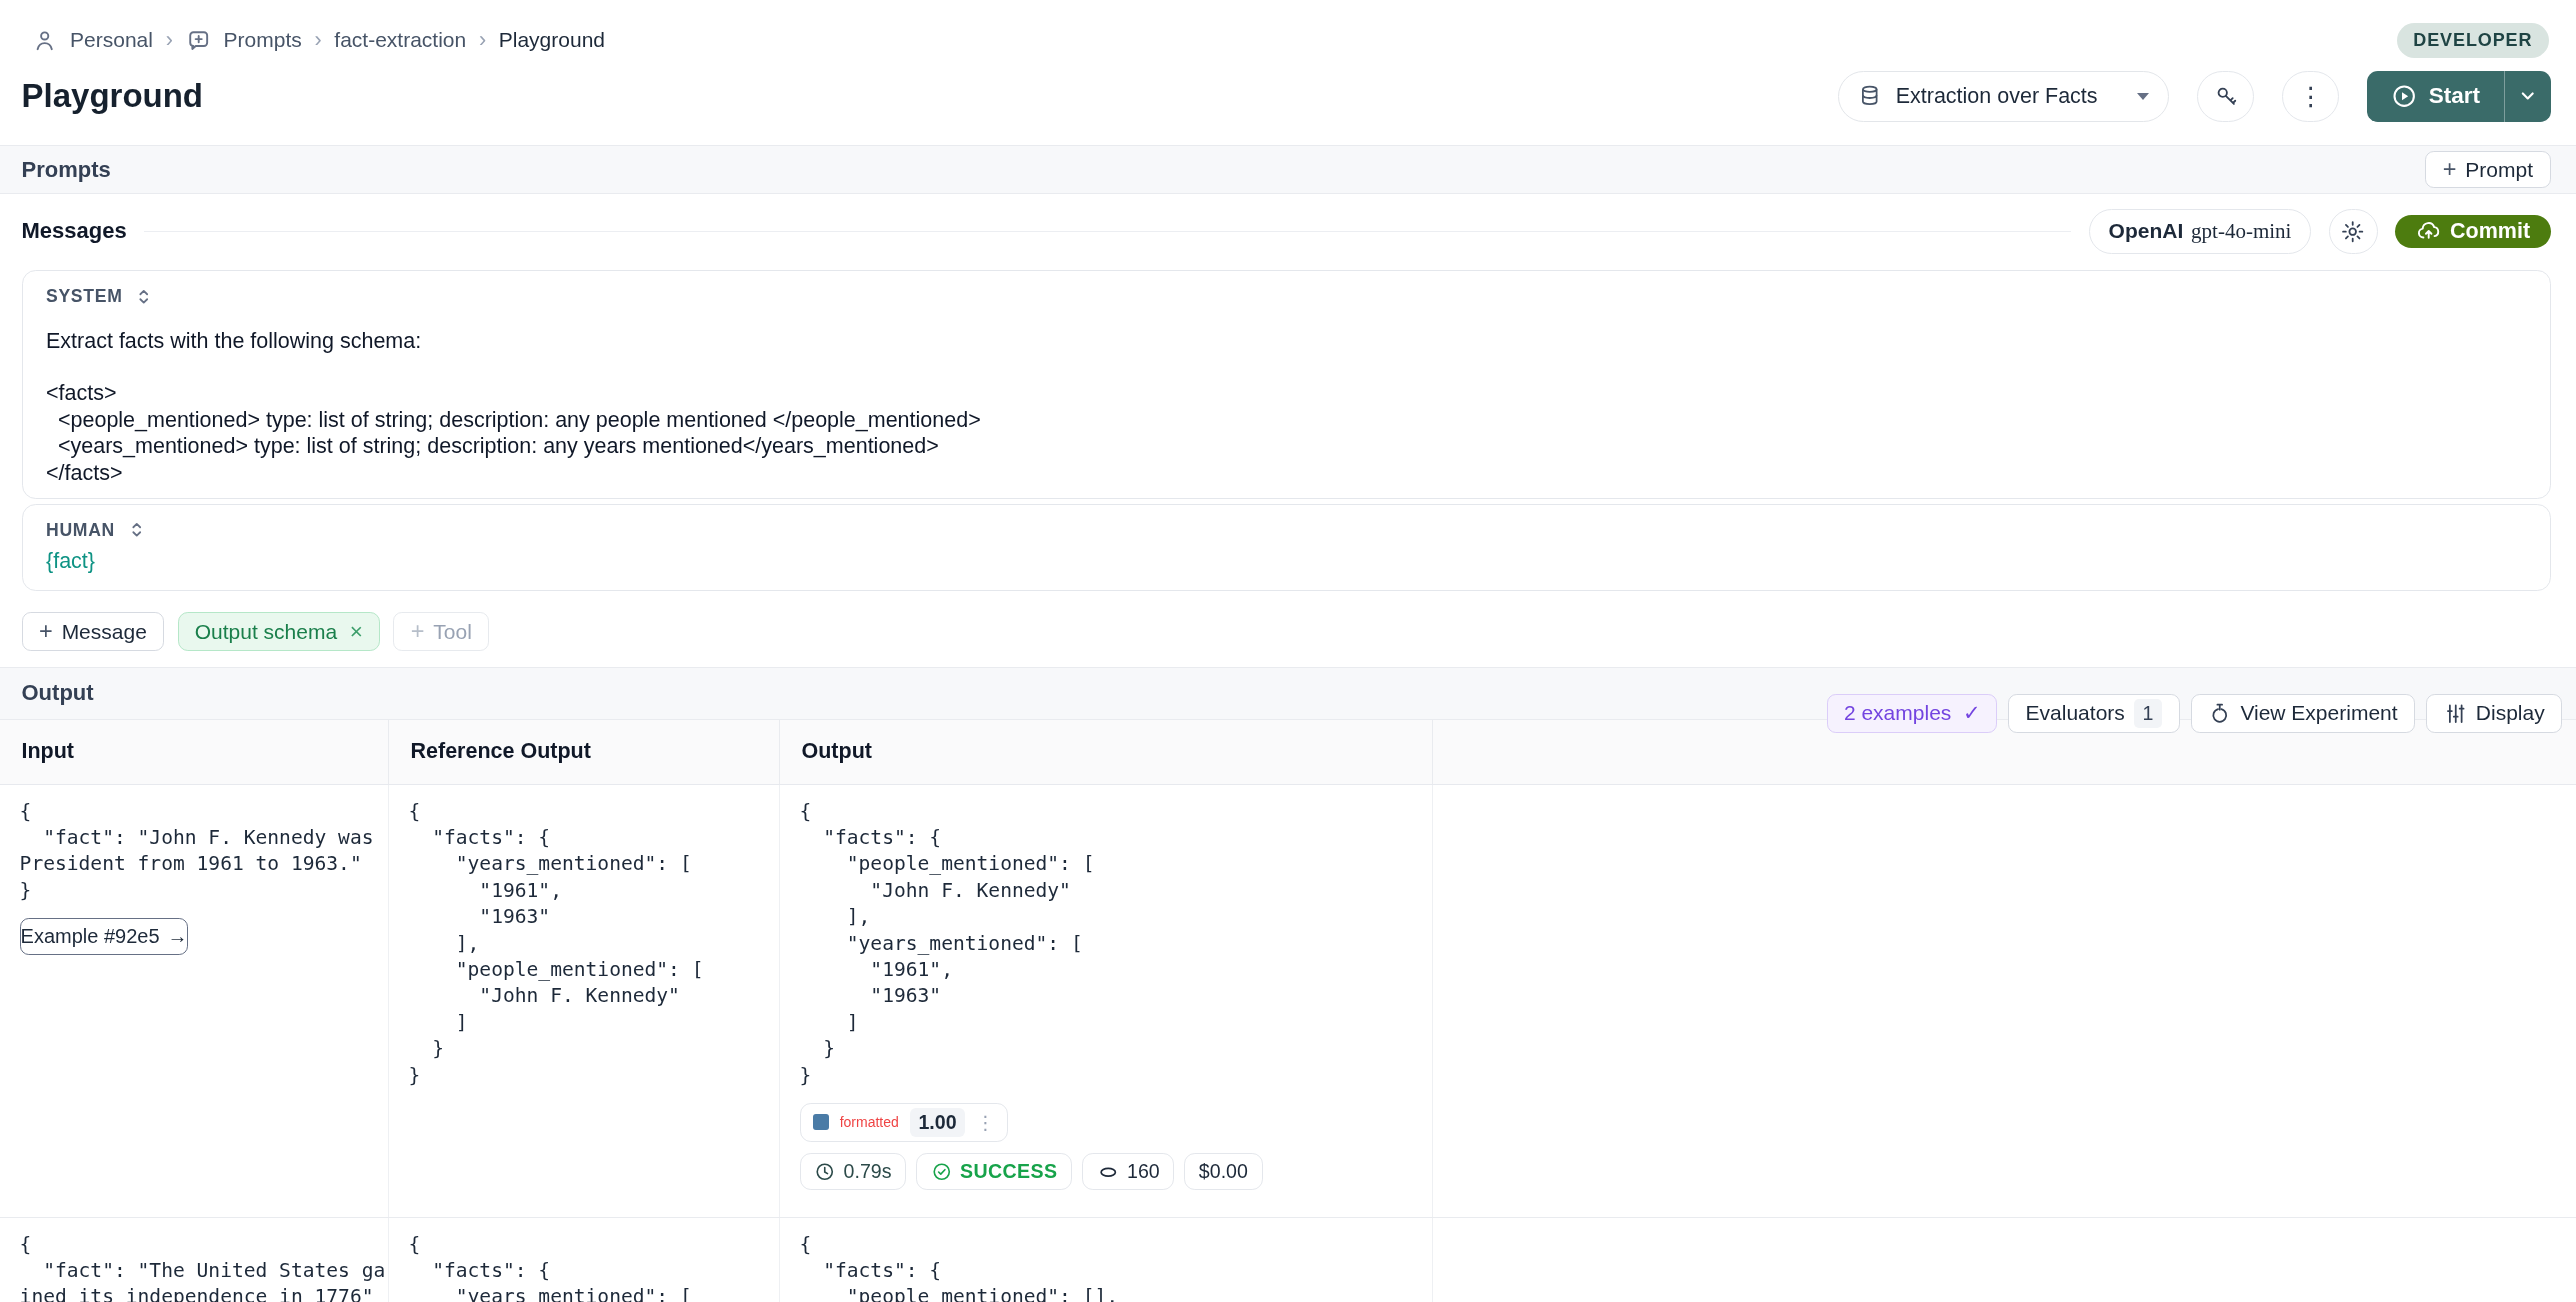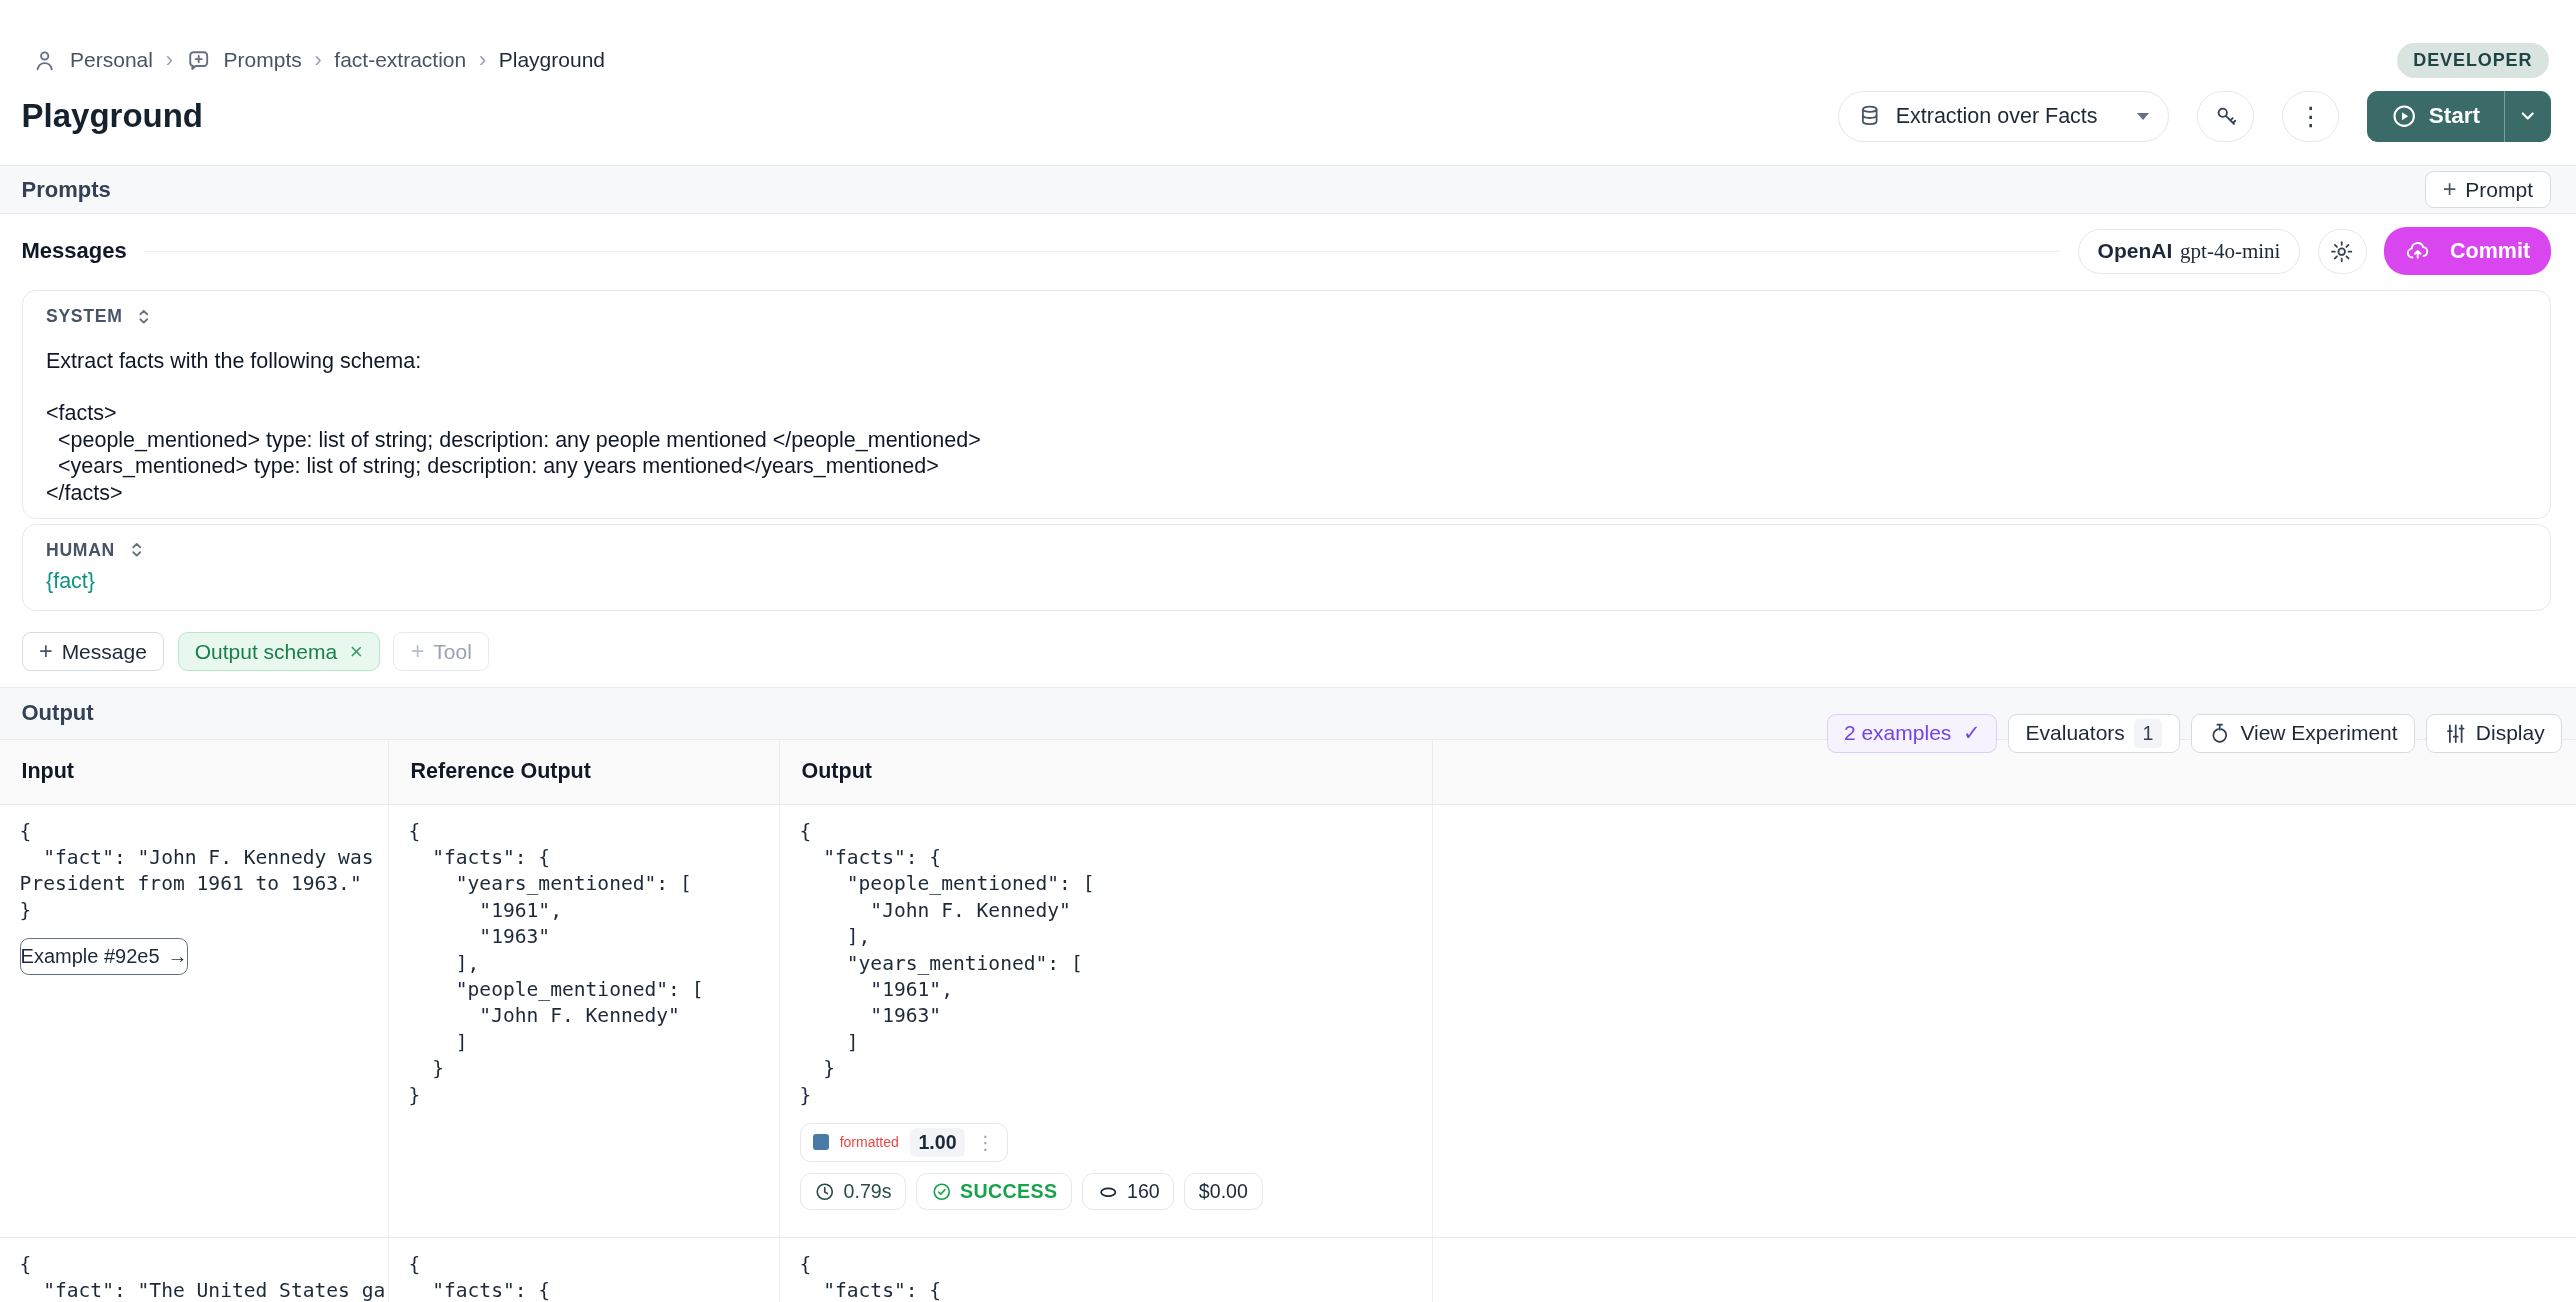--- a/index.html
+++ b/index.html
@@ -4,21 +4,21 @@
 <style>
   * { box-sizing: border-box; margin: 0; padding: 0; }
   html,body { width: 2576px; height: 1303px; overflow: hidden; background: #fff; }
   body { font-family: "Liberation Sans", sans-serif; color: #101828; }
 
   svg { display: block; }
   .ic { flex: none; }
 
   
   .topbar { display: flex; align-items: center; justify-content: space-between;
-            padding: 25.4px 27px 0 32px; height: 55px; margin-top: 20px; }
+            padding: 25.4px 27px 0 32px; height: 55px; }
   .crumbs { display: flex; align-items: center; gap: 12.7px; font-size: 21px; color: #475467; }
   .crumb { cursor: pointer; }
   .crumb.current { color: #1d2939; font-weight: 500; }
   .crumb-sep { color: #98a2b3; font-size: 21.5px; }
   .dev-badge { background: #d9e4e0; color: #1f4444; font-size: 18px; font-weight: 700;
                letter-spacing: 0.9px; padding: 6.8px 16.6px; border-radius: 977px; }
 
   
   .header-row { display: flex; align-items: center; margin-top: 15.6px; padding: 0 25.4px 0 21.5px; }
   .page-title { font-size: 33px; font-weight: 600; color: #16212e; flex: 1; }
@@ -54,22 +54,22 @@
                   padding: 0 25.4px 0 21.5px; gap: 17.6px; }
   .messages-label { font-size: 22px; font-weight: 700; color: #101828; }
   .rule { flex: 1; border-top: 1.5px solid #eceef2; }
   .model-pill { display: flex; align-items: center; gap: 7.8px; height: 45px; padding: 0 18.6px;
                 border: 1.5px solid #e4e7ec; border-radius: 22.5px; font-size: 21px; cursor: pointer; }
   .model-provider { font-weight: 600; color: #1d2939; }
   .model-name { color: #1d2939; font-family: Liberation Serif, serif; }
   .gear-btn { width: 49px; height: 45px; border: 1.5px solid #e4e7ec; border-radius: 22.5px;
               display: flex; align-items: center; justify-content: center; color: #344054;
               background: #fff; cursor: pointer; }
-  .commit-btn { display: flex; align-items: center; gap: 20px; height: 48px; padding: 0 20.5px;
-                background: #d946ef; color: #fff; border-radius: 22.5px; font-size: 21.5px;
+  .commit-btn { display: flex; align-items: center; gap: 9px; height: 33px; padding: 0 20.5px;
+                background: #4d7c0f; color: #fff; border-radius: 22.5px; font-size: 21.5px;
                 font-weight: 600; cursor: pointer; }
 
   
   .msg-card { margin: 15.6px 25.4px 0 21.5px; border: 1.5px solid #e4e7ec; border-radius: 13.7px;
               padding: 13.7px 23.5px 11.7px; }
   .role-row { display: flex; align-items: center; gap: 10.8px; height: 23.5px; }
   .role-label { font-size: 17.6px; font-weight: 600; letter-spacing: 0.7px; color: #475467; }
   .updown { color: #667085; cursor: pointer; }
   .msg-body { margin-top: 19px; font-size: 21.5px; line-height: 26.4px; color: #101828;
               white-space: pre-wrap; cursor: text; }

